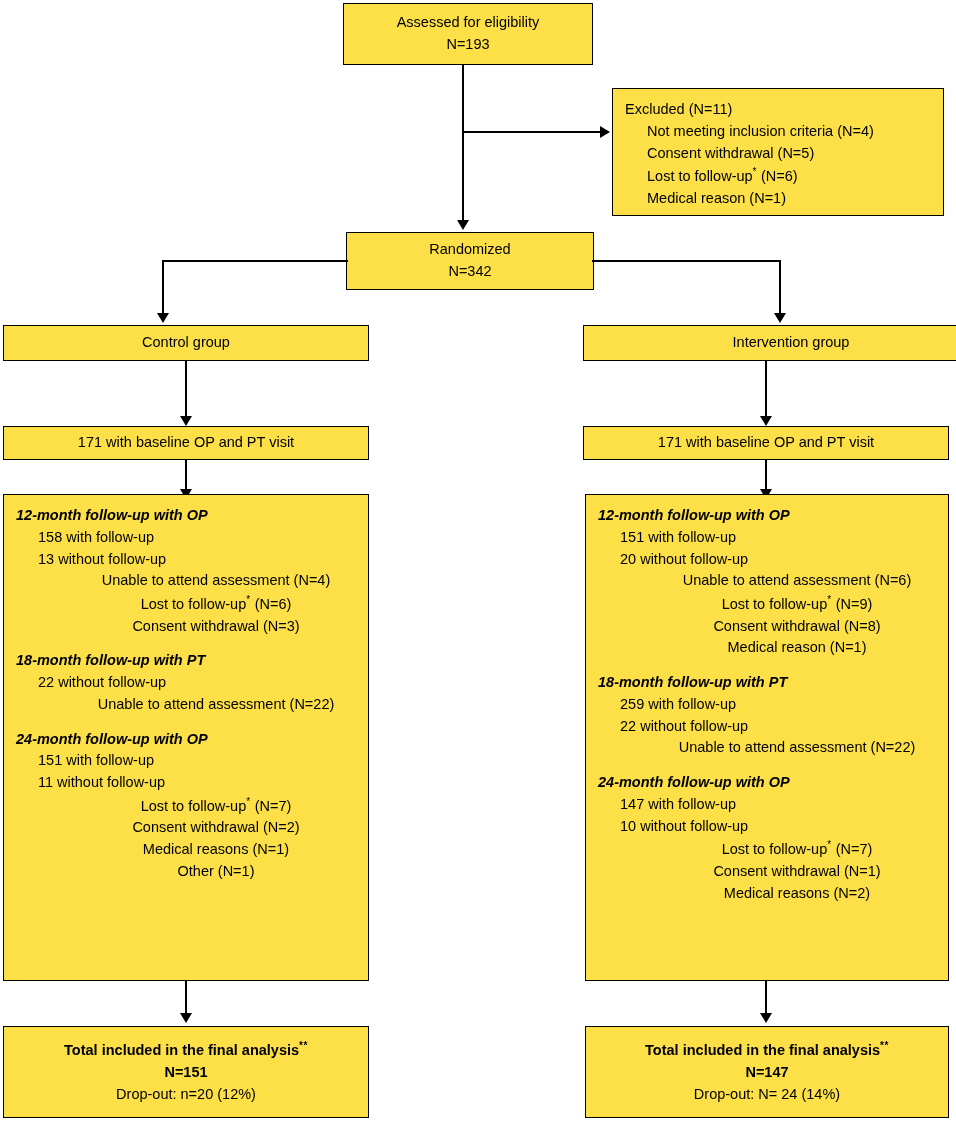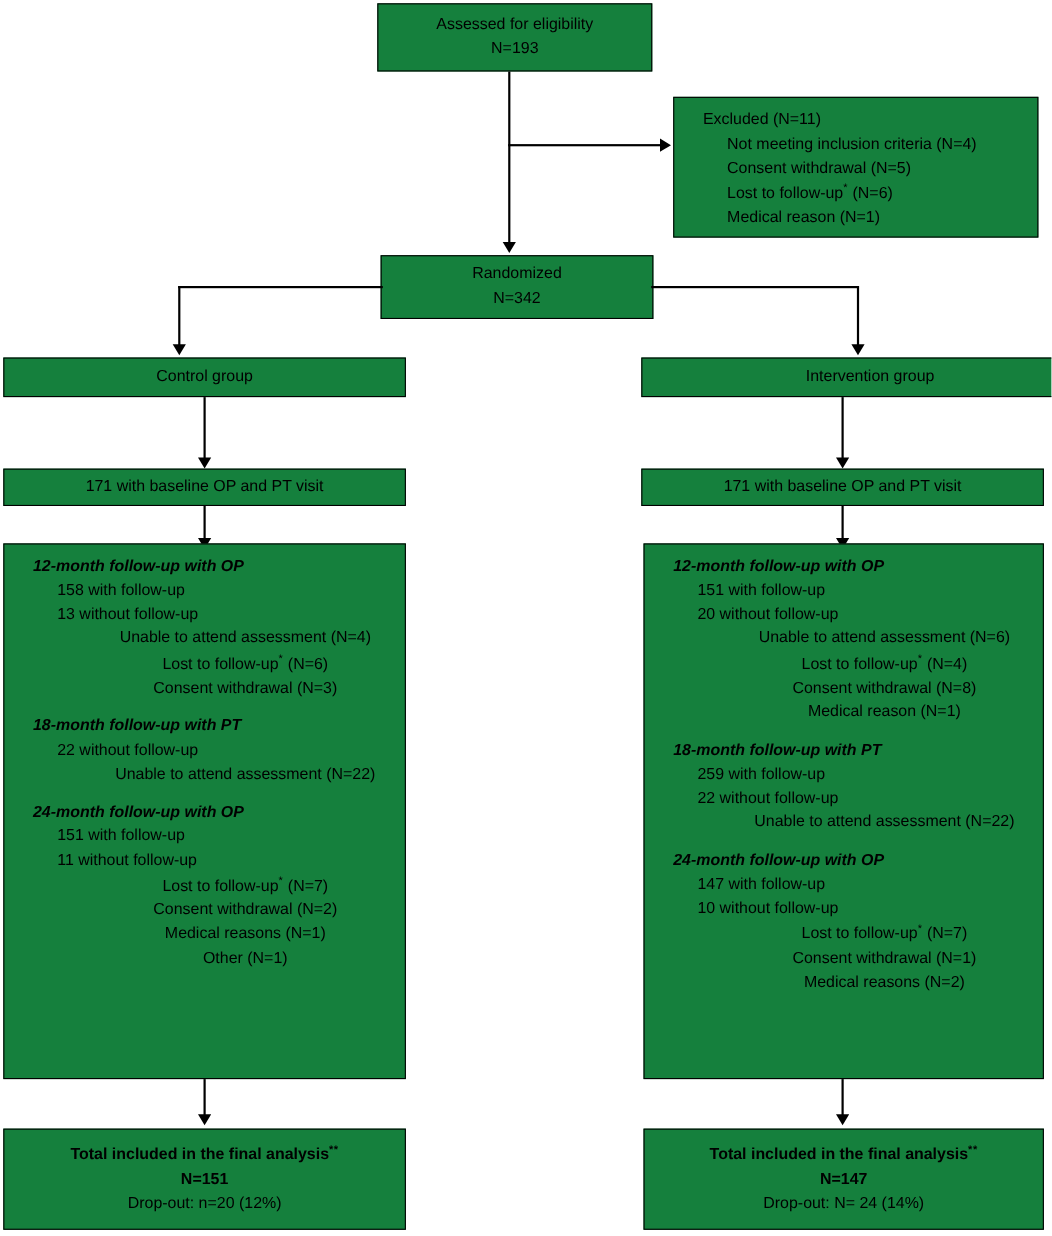--- a/index.html
+++ b/index.html
@@ -16,34 +16,34 @@
     position: relative;
     width: 956px;
     height: 1124px;
     background: #ffffff;
     overflow: hidden;
   }
   .box {
     position: absolute;
     box-sizing: border-box;
     border: 1.4px solid #000000;
-    background: #15803d;
+    background: #fde047;
     font-size: 14.5px;
     line-height: 1.5;
     color: #000000;
   }
   .box.center {
     display: flex;
     flex-direction: column;
     align-items: center;
     justify-content: center;
     text-align: center;
   }
   .box.left {
-    padding: 10px 8px 8px 26px;
+    padding: 10px 8px 8px 12px;
     text-align: left;
   }
   .line {
     position: absolute;
     background: #000000;
   }
   .vline { width: 1.6px; }
   .hline { height: 1.6px; }
   .arrow-down {
     position: absolute;
@@ -170,21 +170,21 @@
   </div>
   <div class="line vline" style="left:765px; top:460px; width:1.6px; height:32px;"></div>
   <div class="arrow-down" style="left:760px; top:489px;"></div>
 
   <div class="box left" style="left:585px; top:494px; width:364px; height:487px;">
 
     <span class="hdr">12-month follow-up with OP</span>
     <span class="lvl1">151 with follow-up</span>
     <span class="lvl1">20 without follow-up</span>
     <span class="lvl2">Unable to attend assessment (N=6)</span>
-    <span class="lvl2"><span>Lost to follow-up</span><span class="sup">*</span><span> (N=4)</span></span>
+    <span class="lvl2"><span>Lost to follow-up</span><span class="sup">*</span><span> (N=9)</span></span>
     <span class="lvl2">Consent withdrawal (N=8)</span>
     <span class="lvl2">Medical reason (N=1)</span>
 
     <span class="gap"></span>
 
     <span class="hdr">18-month follow-up with PT</span>
     <span class="lvl1">259 with follow-up</span>
     <span class="lvl1">22 without follow-up</span>
     <span class="lvl2">Unable to attend assessment (N=22)</span>
 

